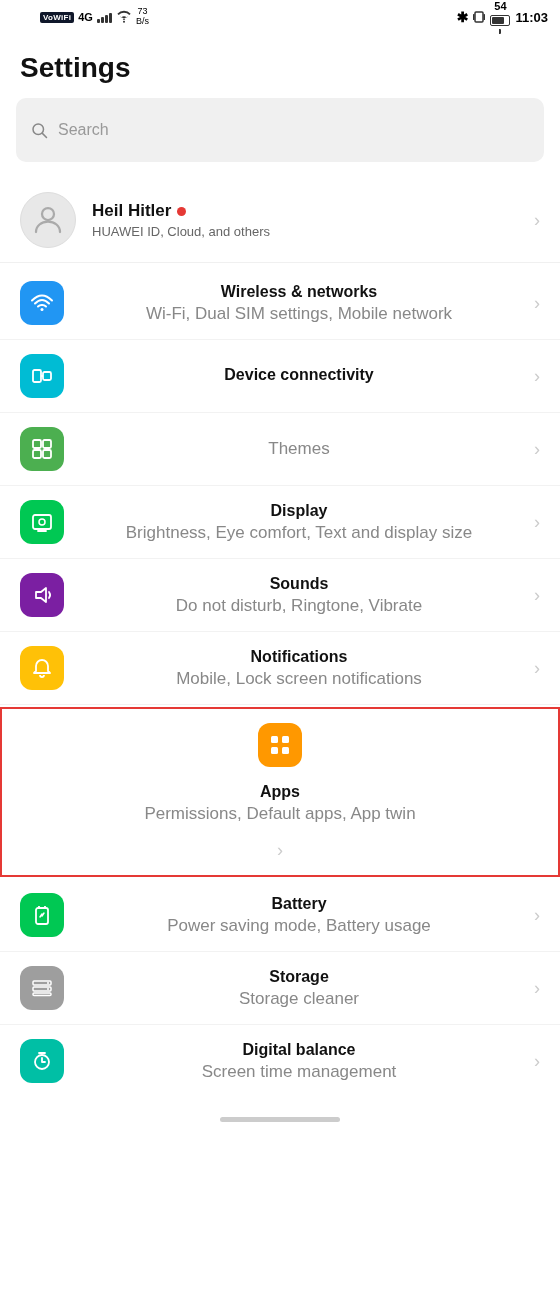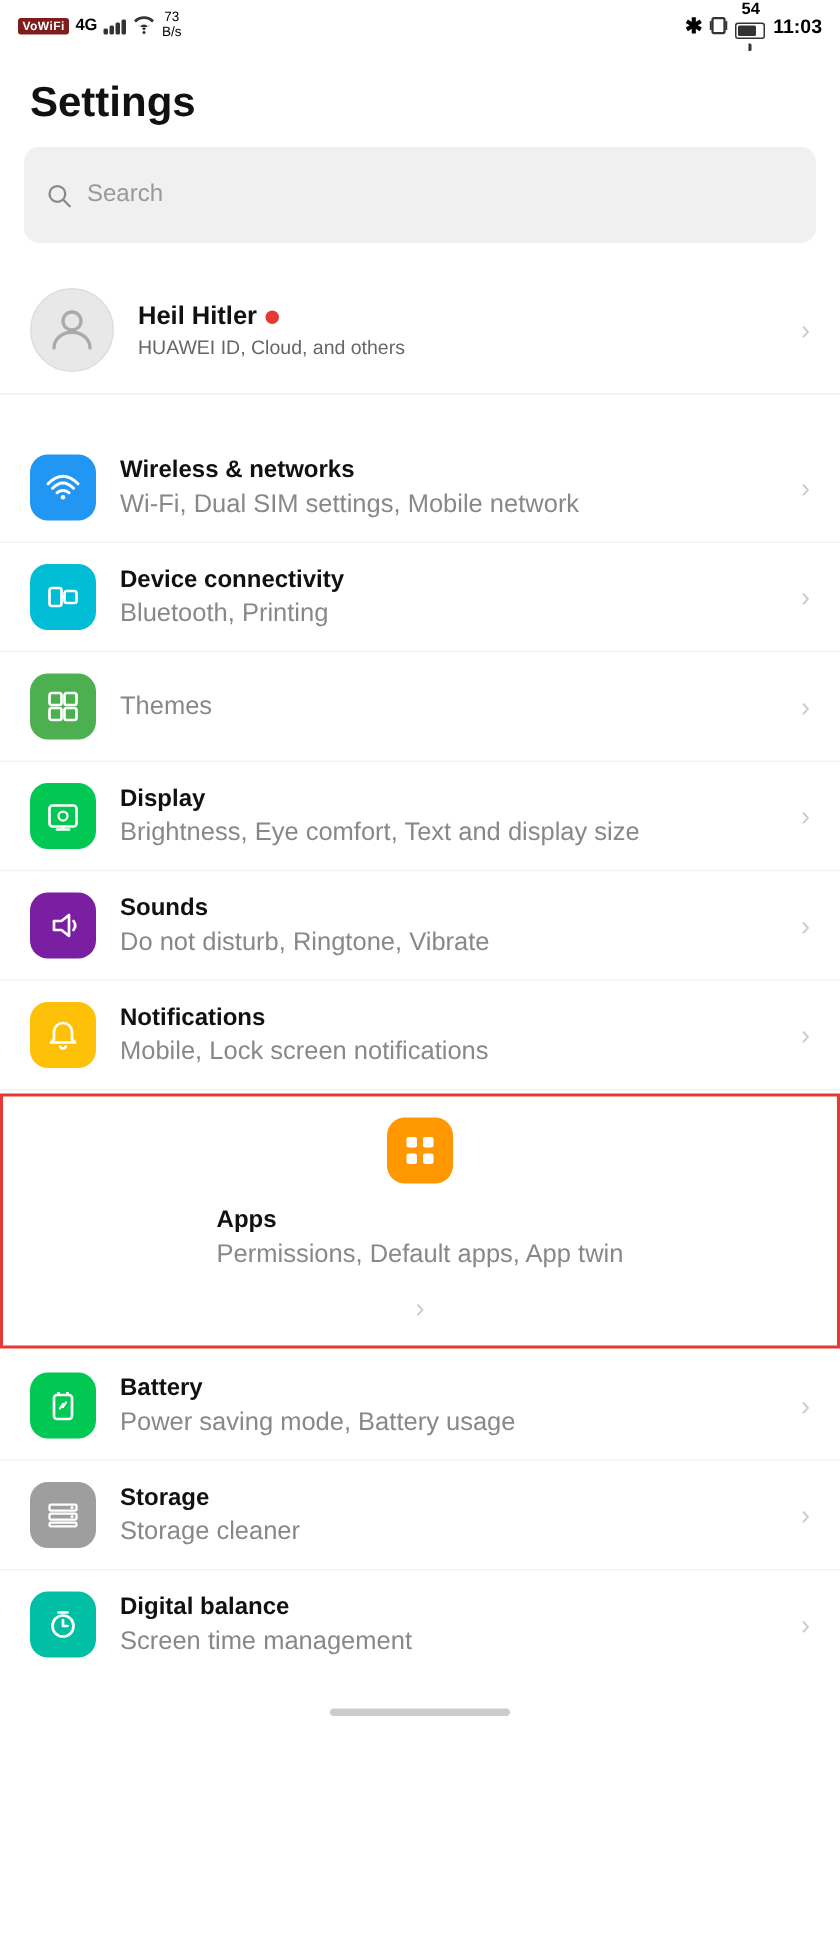--- a/index.html
+++ b/index.html
@@ -28,27 +28,28 @@
       font-weight: 600;
     }
     .status-right {
       display: flex;
       align-items: center;
       gap: 5px;
       font-size: 11px;
       font-weight: 600;
     }
     .vowifi-badge {
-      background: #7f1d1d;
+      background: #0f172a;
       color: #fff;
       font-size: 8px;
       font-weight: 700;
       padding: 1px 3px;
       border-radius: 2px;
       letter-spacing: 0.3px;
+      margin-left: 28px;
     }
     .signal-bars {
       display: flex;
       align-items: flex-end;
       gap: 1px;
       height: 12px;
     }
     .signal-bars span {
       background: #333;
       width: 3px;
@@ -116,21 +117,21 @@
       font-size: 16px;
     }
 
     
     .profile-section {
       display: flex;
       align-items: center;
       padding: 14px 20px;
       gap: 16px;
       border-bottom: 1px solid #f0f0f0;
-      margin-bottom: 22px;
+      margin-bottom: 0;
     }
     .avatar-circle {
       width: 56px;
       height: 56px;
       border-radius: 50%;
       background: #e8e8e8;
       display: flex;
       align-items: center;
       justify-content: center;
       flex-shrink: 0;
@@ -205,20 +206,21 @@
     .icon-green-dark { background: #4CAF50; }
     .icon-green-bright { background: #00C853; }
     .icon-purple { background: #7B1FA2; }
     .icon-yellow { background: #FFC107; }
     .icon-orange { background: #FF9800; }
     .icon-gray { background: #9E9E9E; }
     .icon-teal-green { background: #00BFA5; }
 
     .item-text {
       flex: 1;
+      text-align: center;
     }
     .item-title {
       font-size: 16px;
       font-weight: 600;
       color: #111;
       margin-bottom: 3px;
     }
     .item-subtitle {
       font-size: 17px;
       color: #888;
@@ -328,21 +330,20 @@
   <div class="settings-item">
     <div class="item-icon icon-teal">
       <svg width="24" height="24" viewBox="0 0 24 24" fill="none">
         <rect x="3" y="6" width="8" height="12" rx="1.5" stroke="#fff" stroke-width="1.8"></rect>
         <rect x="13" y="8" width="8" height="8" rx="1.5" stroke="#fff" stroke-width="1.8"></rect>
         <line x1="11" y1="12" x2="13" y2="12" stroke="#fff" stroke-width="1.8"></line>
       </svg>
     </div>
     <div class="item-text">
       <div class="item-title">Device connectivity</div>
-      <div class="item-subtitle">Bluetooth, Printing</div>
     </div>
     <span class="chevron">›</span>
   </div>
 
   <div class="settings-item">
     <div class="item-icon icon-green-dark">
       <svg width="24" height="24" viewBox="0 0 24 24" fill="none">
         <rect x="3" y="3" width="8" height="8" rx="1.5" stroke="#fff" stroke-width="1.8"></rect>
         <rect x="13" y="3" width="8" height="8" rx="1.5" stroke="#fff" stroke-width="1.8"></rect>
         <rect x="3" y="13" width="8" height="8" rx="1.5" stroke="#fff" stroke-width="1.8"></rect>

